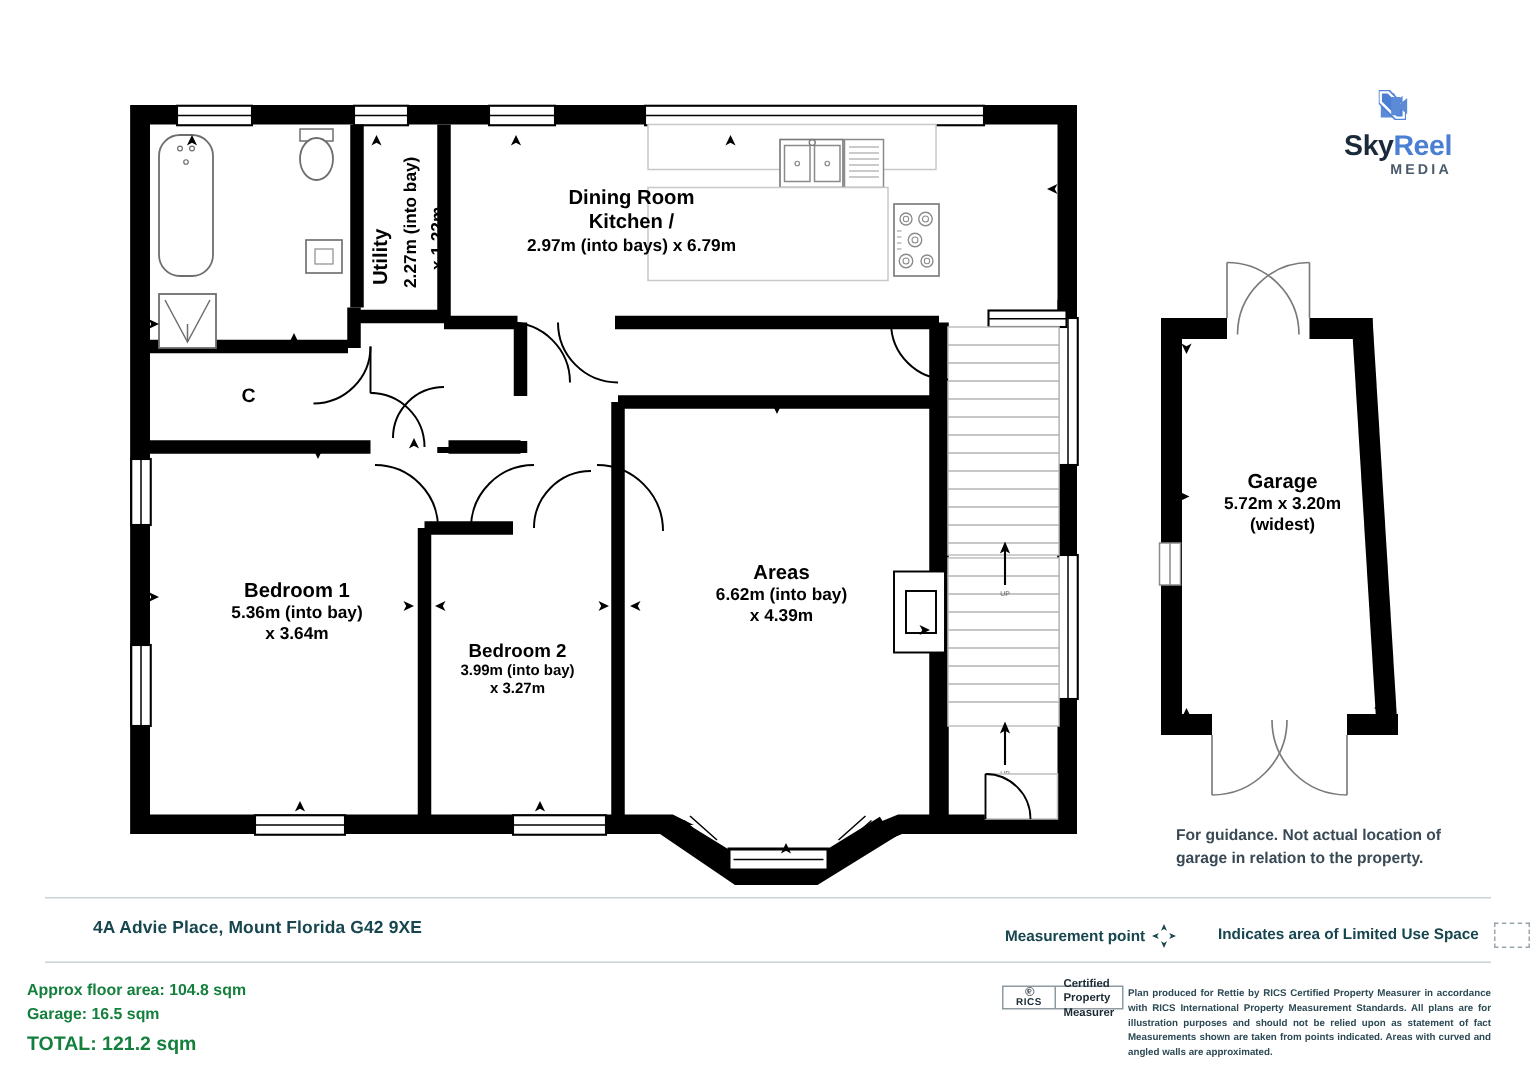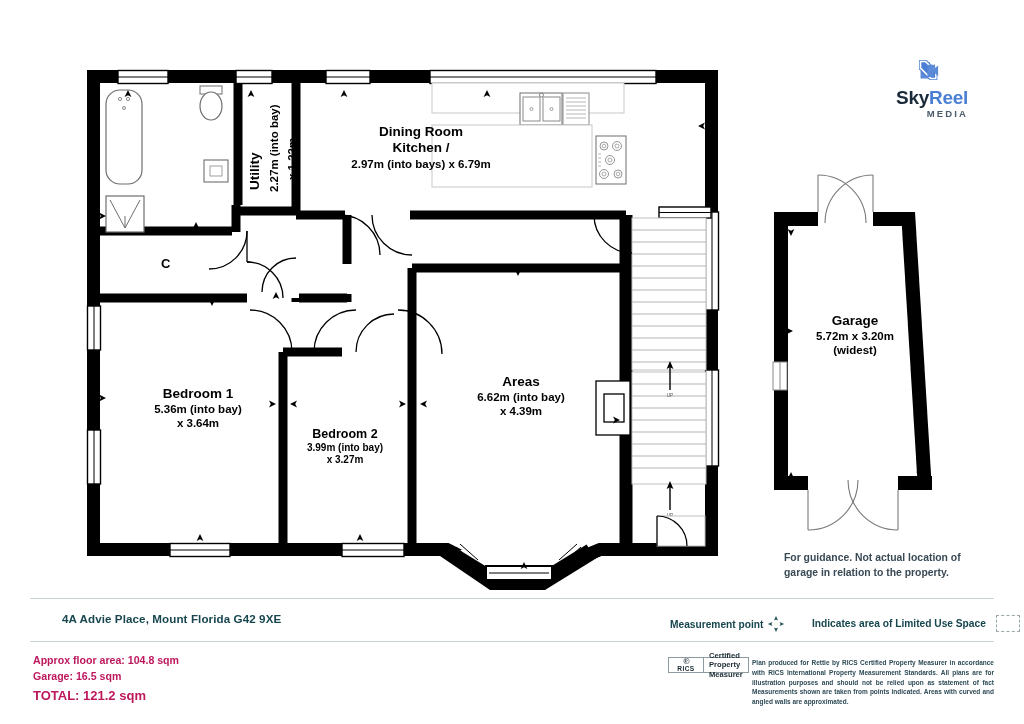--- a/index.html
+++ b/index.html
@@ -110,23 +110,23 @@
     left: 33px;
     top: 612px;
     font-size: 11.6px;
     font-weight: bold;
     color: #17464f;
     letter-spacing: 0.1px;
     margin-left: 29px;
   }
   .areas {
     position: absolute;
-    left: 33px;
+    left: 18px;
     top: 653px;
-    color: #be185d;
+    color: #15803d;
     line-height: 1.5;
   }
   .areas .a-line { font-size: 10.6px; font-weight: bold; }
   .areas .a-total { font-size: 13px; font-weight: bold; margin-top: 1px; }
   .legend-measure {
     position: absolute;
     left: 670px;
     top: 615px;
     display: flex;
     align-items: center;

